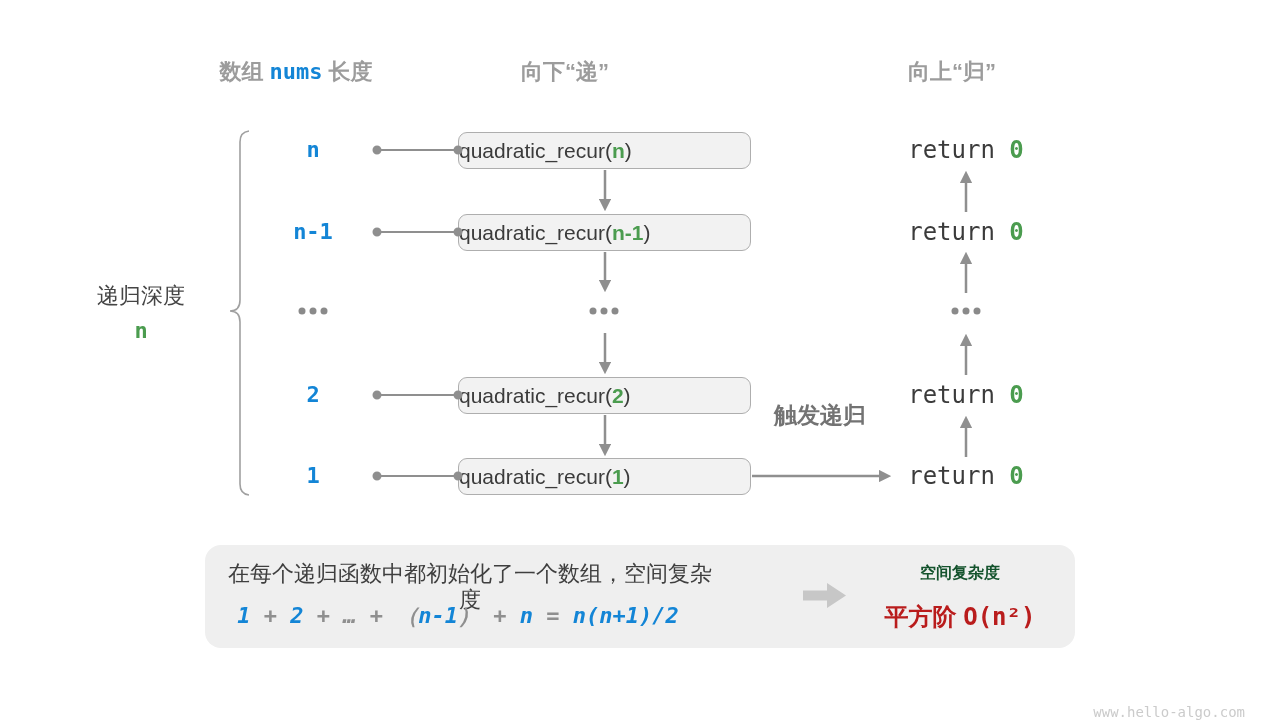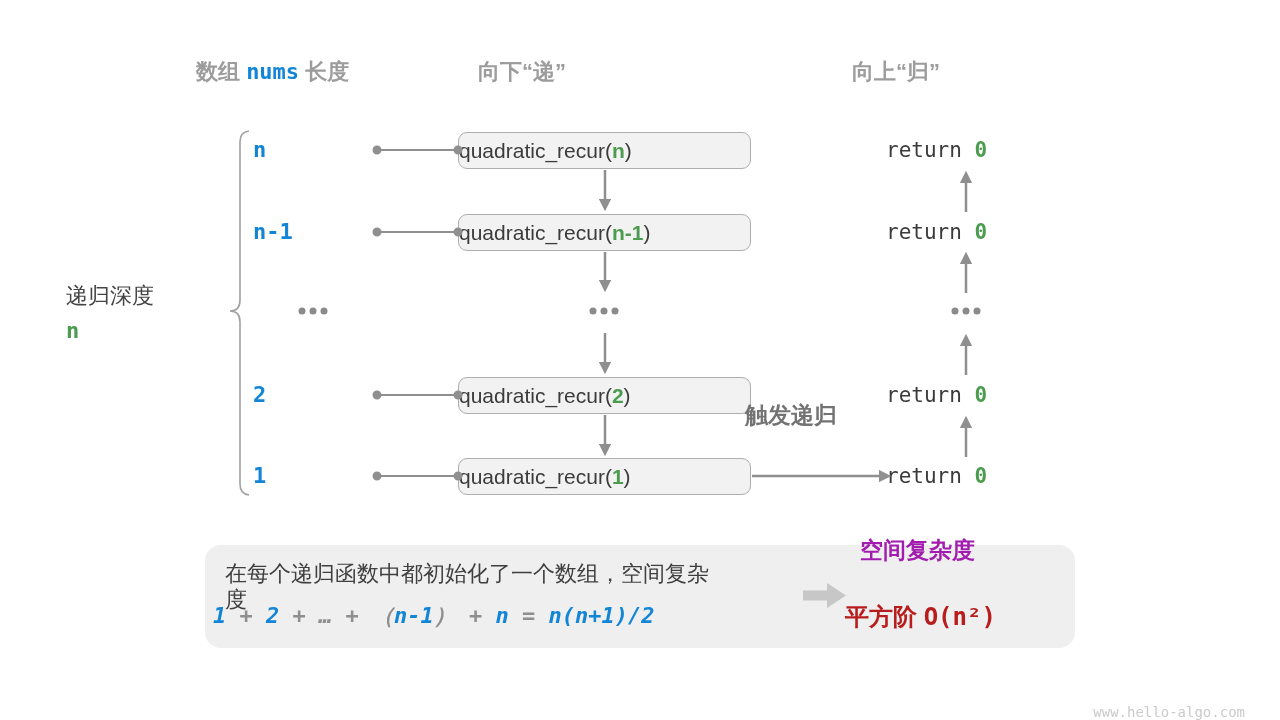--- a/index.html
+++ b/index.html
@@ -1,44 +1,44 @@
 <!DOCTYPE html>
 <html><head>
 <meta charset="utf-8">
 <style>
   html,body{margin:0;padding:0;background:#ffffff;}
   .stage{position:relative;width:1280px;height:720px;background:#ffffff;overflow:hidden;
          font-family:"Liberation Sans",sans-serif;}
   .abs{position:absolute;}
-  .center{}
+  .center{text-align:center;}
   .overlay{position:absolute;left:0;top:0;width:1280px;height:720px;pointer-events:none;z-index:3;}
 
   .hdr{font-size:22px;font-weight:bold;color:#9C9C9C;line-height:28px;z-index:2;}
   .mono{font-family:"DejaVu Sans Mono",monospace;}
   .blue{color:#1385D6;}
   .green{color:#4B9C4F;font-weight:bold;}
 
   .depth-title{font-size:22px;color:#454545;line-height:28px;z-index:2;}
   .depth-n{font-size:22px;font-weight:bold;z-index:2;}
 
   .len-label{font-size:22px;font-weight:bold;line-height:30px;z-index:2;}
 
   .call-box{left:458px;width:293px;height:37px;background:#F2F2F2;border:1.5px solid #AEAEAE;
             border-radius:9px;box-sizing:border-box;display:flex;align-items:center;justify-content:flex-start;
             font-size:21px;color:#3B3B3B;z-index:1;white-space:pre;}
-  .ret{left:886px;width:160px;height:30px;font-size:21px;color:#3B3B3B;line-height:30px;z-index:2;white-space:pre;}
+  .ret{left:886px;width:160px;height:30px;font-size:24px;color:#3B3B3B;line-height:30px;z-index:2;white-space:pre;}
 
   .trigger{left:745px;top:397px;width:150px;font-size:23px;font-weight:bold;color:#737373;
            line-height:36px;z-index:2;}
 
   .panel{left:205px;top:545px;width:870px;height:103px;background:#EFEFEF;border-radius:16px;z-index:0;}
   .panel-line1{left:225px;top:561px;width:490px;font-size:22px;color:#3F3F3F;line-height:26px;z-index:2;}
   .panel-formula{left:213px;top:602px;width:490px;font-size:22px;font-weight:bold;line-height:28px;z-index:2;white-space:pre;font-style:italic;}
   .op{color:#8F8F8F;}
-  .cx-title{left:860px;top:537px;width:200px;font-size:23px;font-weight:bold;color:#a21caf;line-height:27px;z-index:2;}
+  .cx-title{left:860px;top:559px;width:200px;font-size:16px;font-weight:bold;color:#14532d;line-height:27px;z-index:2;}
   .cx-value{left:845px;top:602px;width:230px;font-size:24px;font-weight:bold;color:#b91c1c;line-height:29px;z-index:2;white-space:pre;}
 
   .watermark{left:1035px;top:675px;width:210px;text-align:right;font-size:14px;color:#CBCBCB;z-index:2;margin-top:29px;}
 </style>
 </head>
 <body>
 
 <div class="stage">
 
   <svg class="overlay" viewBox="0 0 1280 720">
@@ -95,21 +95,21 @@
         <circle cx="966" cy="311" r="3.5"></circle>
         <circle cx="977" cy="311" r="3.5"></circle>
     </g>
 
     <polygon fill="#C7C7C7" points="803,590.5 827,590.5 827,583 846,595.5 827,608 827,600.5 803,600.5"></polygon>
   </svg>
 
   <div class="abs hdr center" style="left:196px;top:58px;width:200px;">
     <span>数组 </span><span class="mono blue">nums</span><span> 长度</span>
   </div>
-  <div class="abs hdr center" style="left:478px;top:58px;width:200px;">向下“递”</div>
+  <div class="abs hdr center" style="left:465px;top:58px;width:200px;">向下“递”</div>
   <div class="abs depth-title center" style="left:66px;top:282px;width:150px;">递归深度</div>
 
   <div class="abs hdr center" style="left:852px;top:58px;width:200px;">向上“归”</div>
   <div class="abs depth-n center mono green" style="left:66px;top:318px;width:150px;">n</div>
 
   <div class="abs len-label center mono blue" style="left:253px;top:135px;width:120px;">n</div>
   <div class="abs call-box" style="top:132px;"><span>quadratic_recur(</span><span class="green">n</span><span>)</span></div>
   <div class="abs ret center mono" style="top:135px;"><span>return </span><span class="green">0</span></div>
 
   <div class="abs len-label center mono blue" style="left:253px;top:217px;width:120px;">n-1</div>

